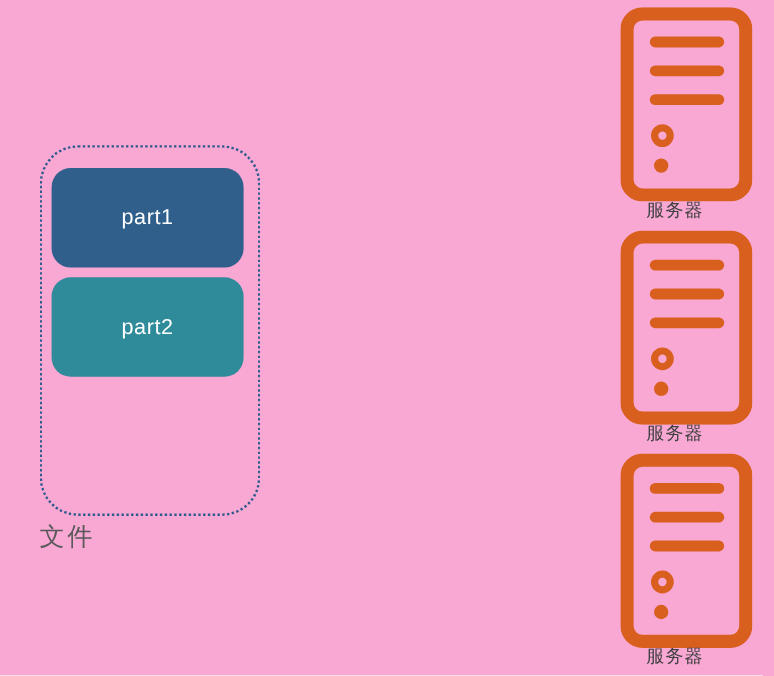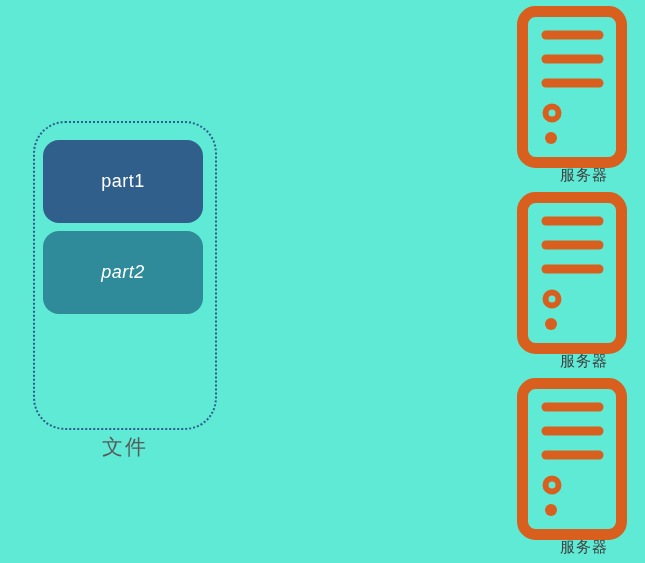--- a/index.html
+++ b/index.html
@@ -1,20 +1,20 @@
 <!DOCTYPE html>
 <html><head>
 <meta charset="utf-8">
 <style>
   html,body { margin:0; padding:0; background:#ffffff; }
   .canvas {
     position: relative;
     width: 645px;
     height: 563px;
-    background: #5eead4;
+    background: #f9a8d4;
     overflow: hidden;
     font-family: "Liberation Sans", sans-serif;
   }
   .file-group {
     position: absolute;
     left: 33px;
     top: 121px;
     width: 184px;
     height: 309px;
     border: 2px dotted #2F5B8D;
@@ -37,29 +37,28 @@
   .file-part span {
     color: #ffffff;
     font-size: 18px;
     letter-spacing: 0.5px;
   }
   .file-group-label {
     position: absolute;
     left: 33px;
     top: 433px;
     width: 184px;
-    text-align: center;
     font-size: 21px;
     letter-spacing: 2px;
   }
   .server {
     position: absolute;
     left: 517px;
     width: 91px;
-    text-align: right;
+    text-align: center;
   }
   .server-1 { top: 6px; }
   .server-2 { top: 192px; }
   .server-3 { top: 378px; }
   .server-icon { display: block; line-height: 0; }
   .server-label {
     display: block;
     margin-top: -2px;
     font-size: 15px;
     letter-spacing: 1px;
@@ -68,21 +67,21 @@
 </style>
 </head>
 <body>
 
 <div class="canvas">
 
   <div class="file-group" style="border-color: rgb(47, 91, 141);">
     <div class="file-part file-part-1" style="background-color: rgb(48, 95, 140);">
       <span>part1</span>
     </div>
-    <div class="file-part file-part-2" style="background-color: rgb(47, 138, 154); font-style: italic;">
+    <div class="file-part file-part-2" style="background-color: rgb(47, 138, 154);">
       <span>part2</span>
     </div>
   </div>
 
   <div class="file-group-label" style="color: rgb(89, 89, 89);">文件</div>
 
   <div class="server server-1">
     <span class="server-icon" style="color: rgb(217, 95, 30);">
       <svg viewBox="0 0 110 162" width="110" height="162" aria-hidden="true">
         <rect x="5.5" y="5.5" width="99" height="151" rx="13" fill="none" stroke="currentColor" stroke-width="11"></rect>

